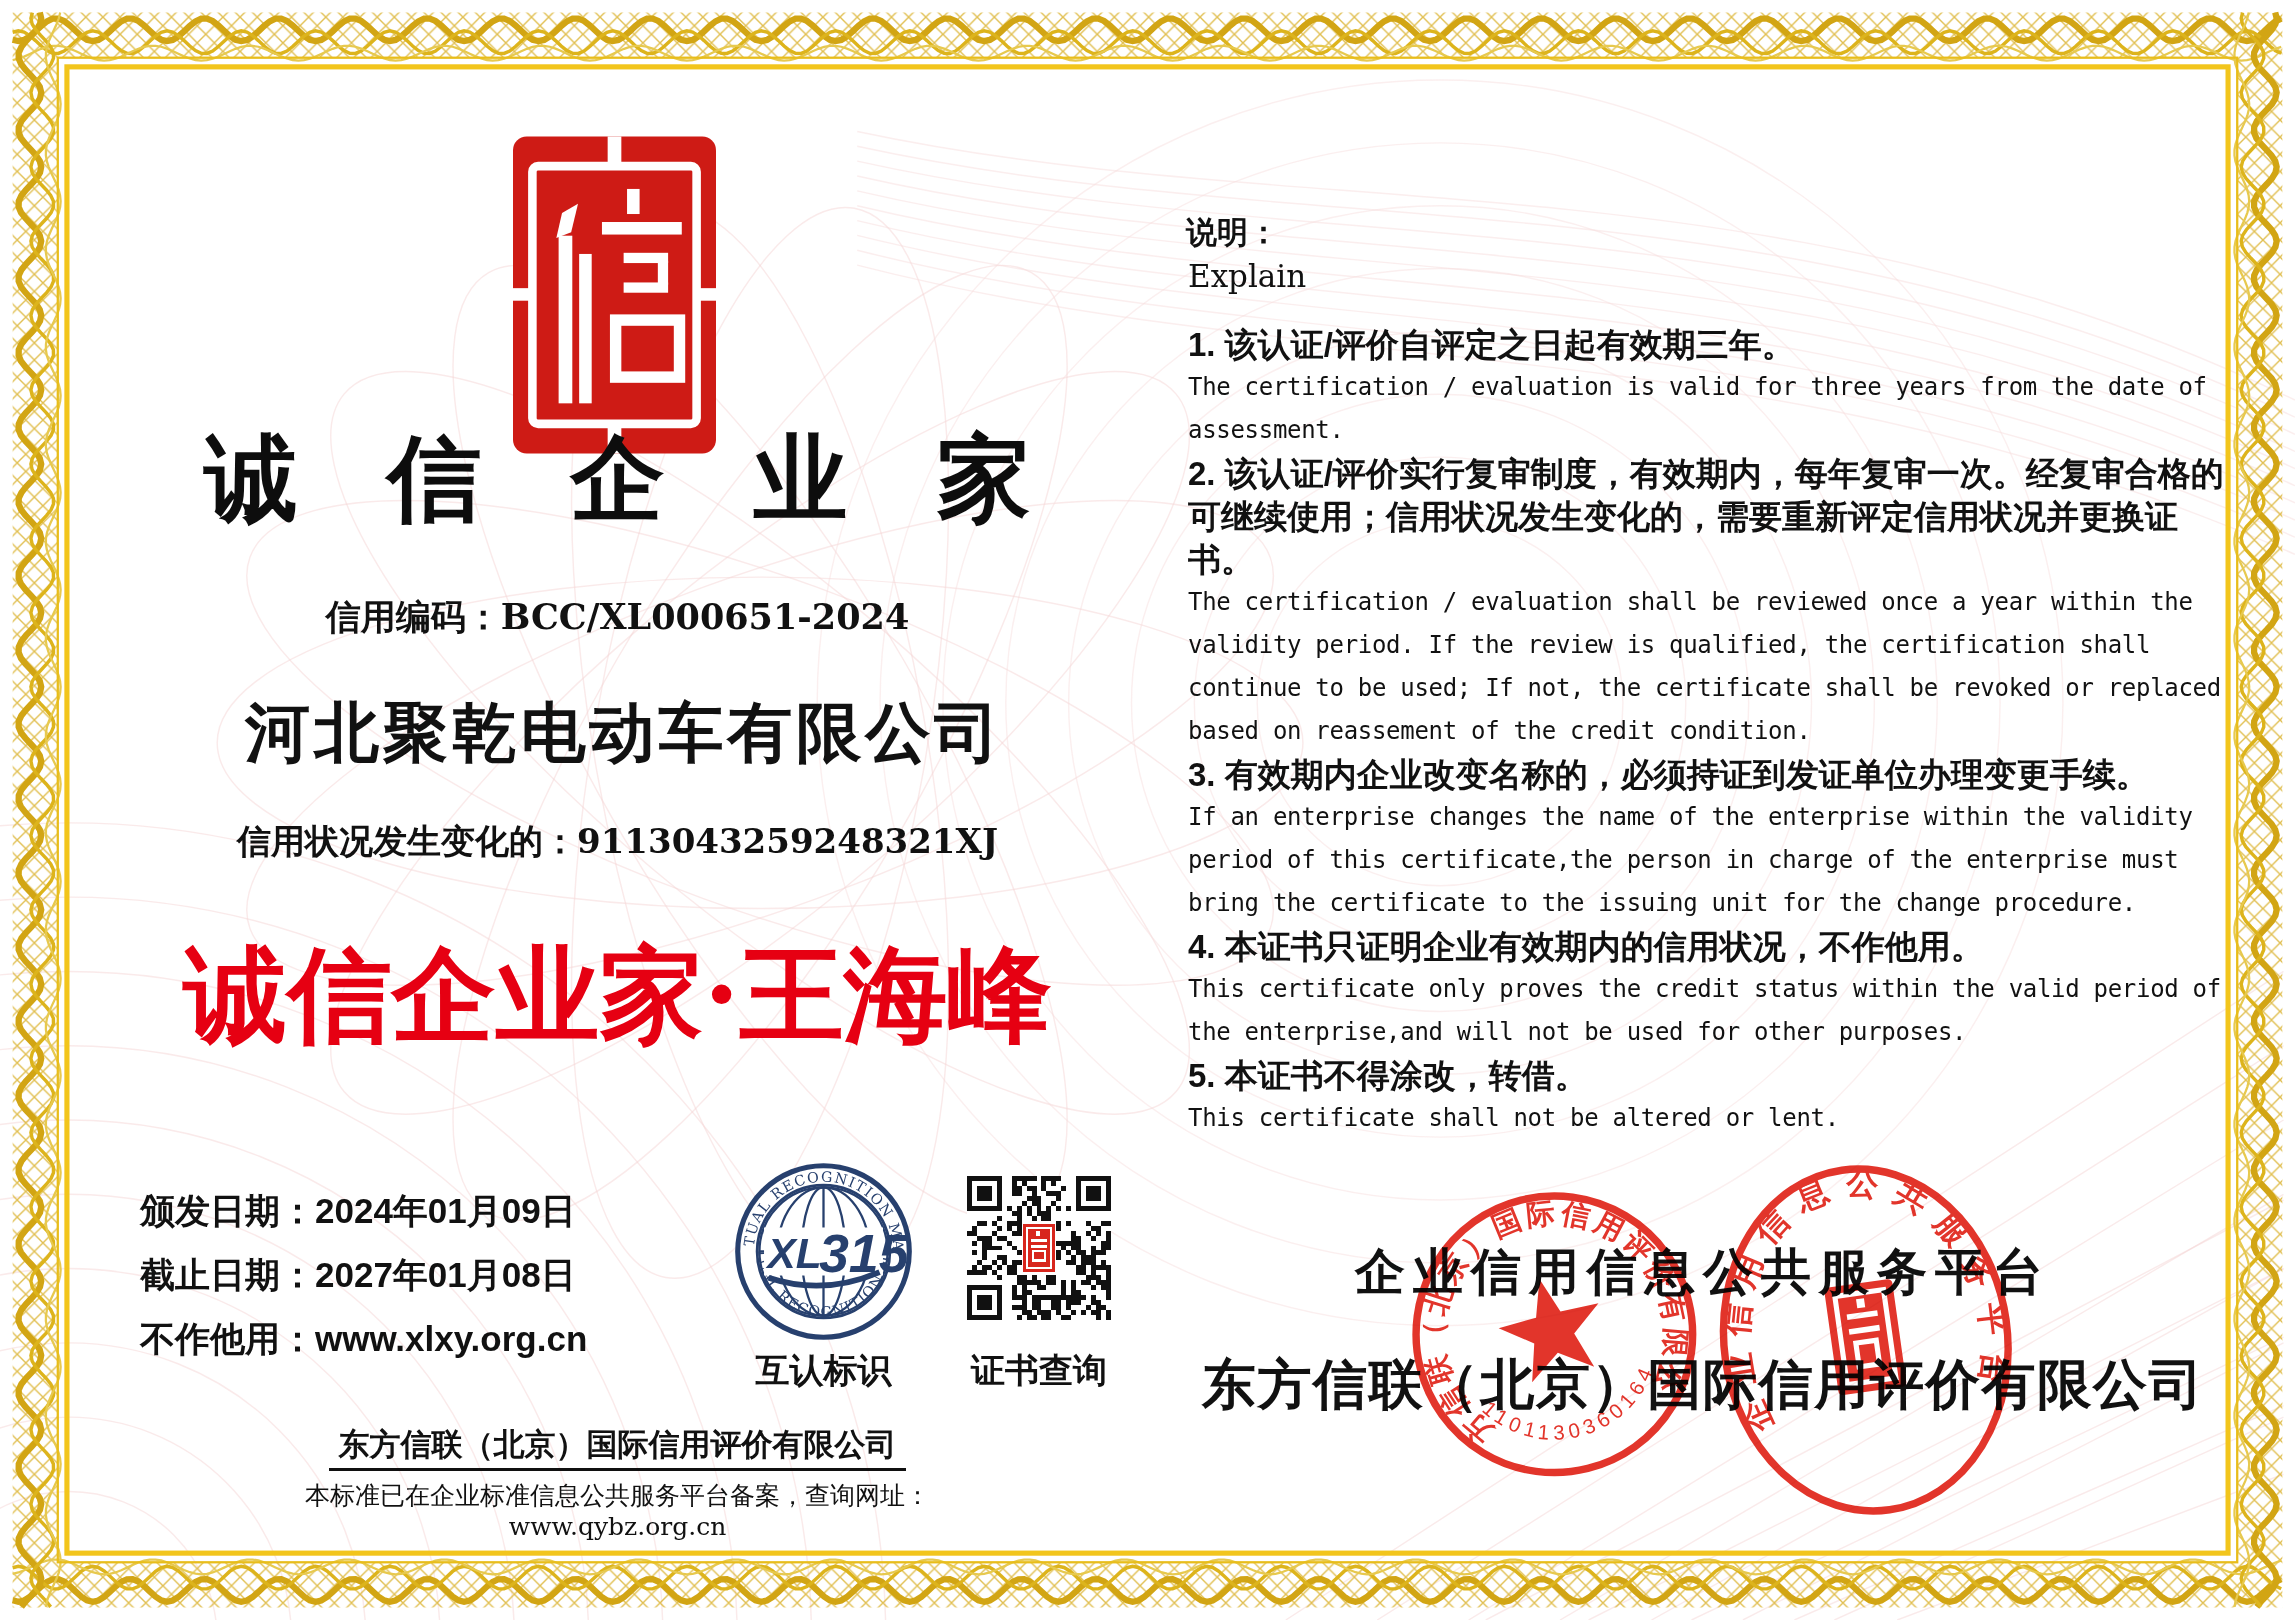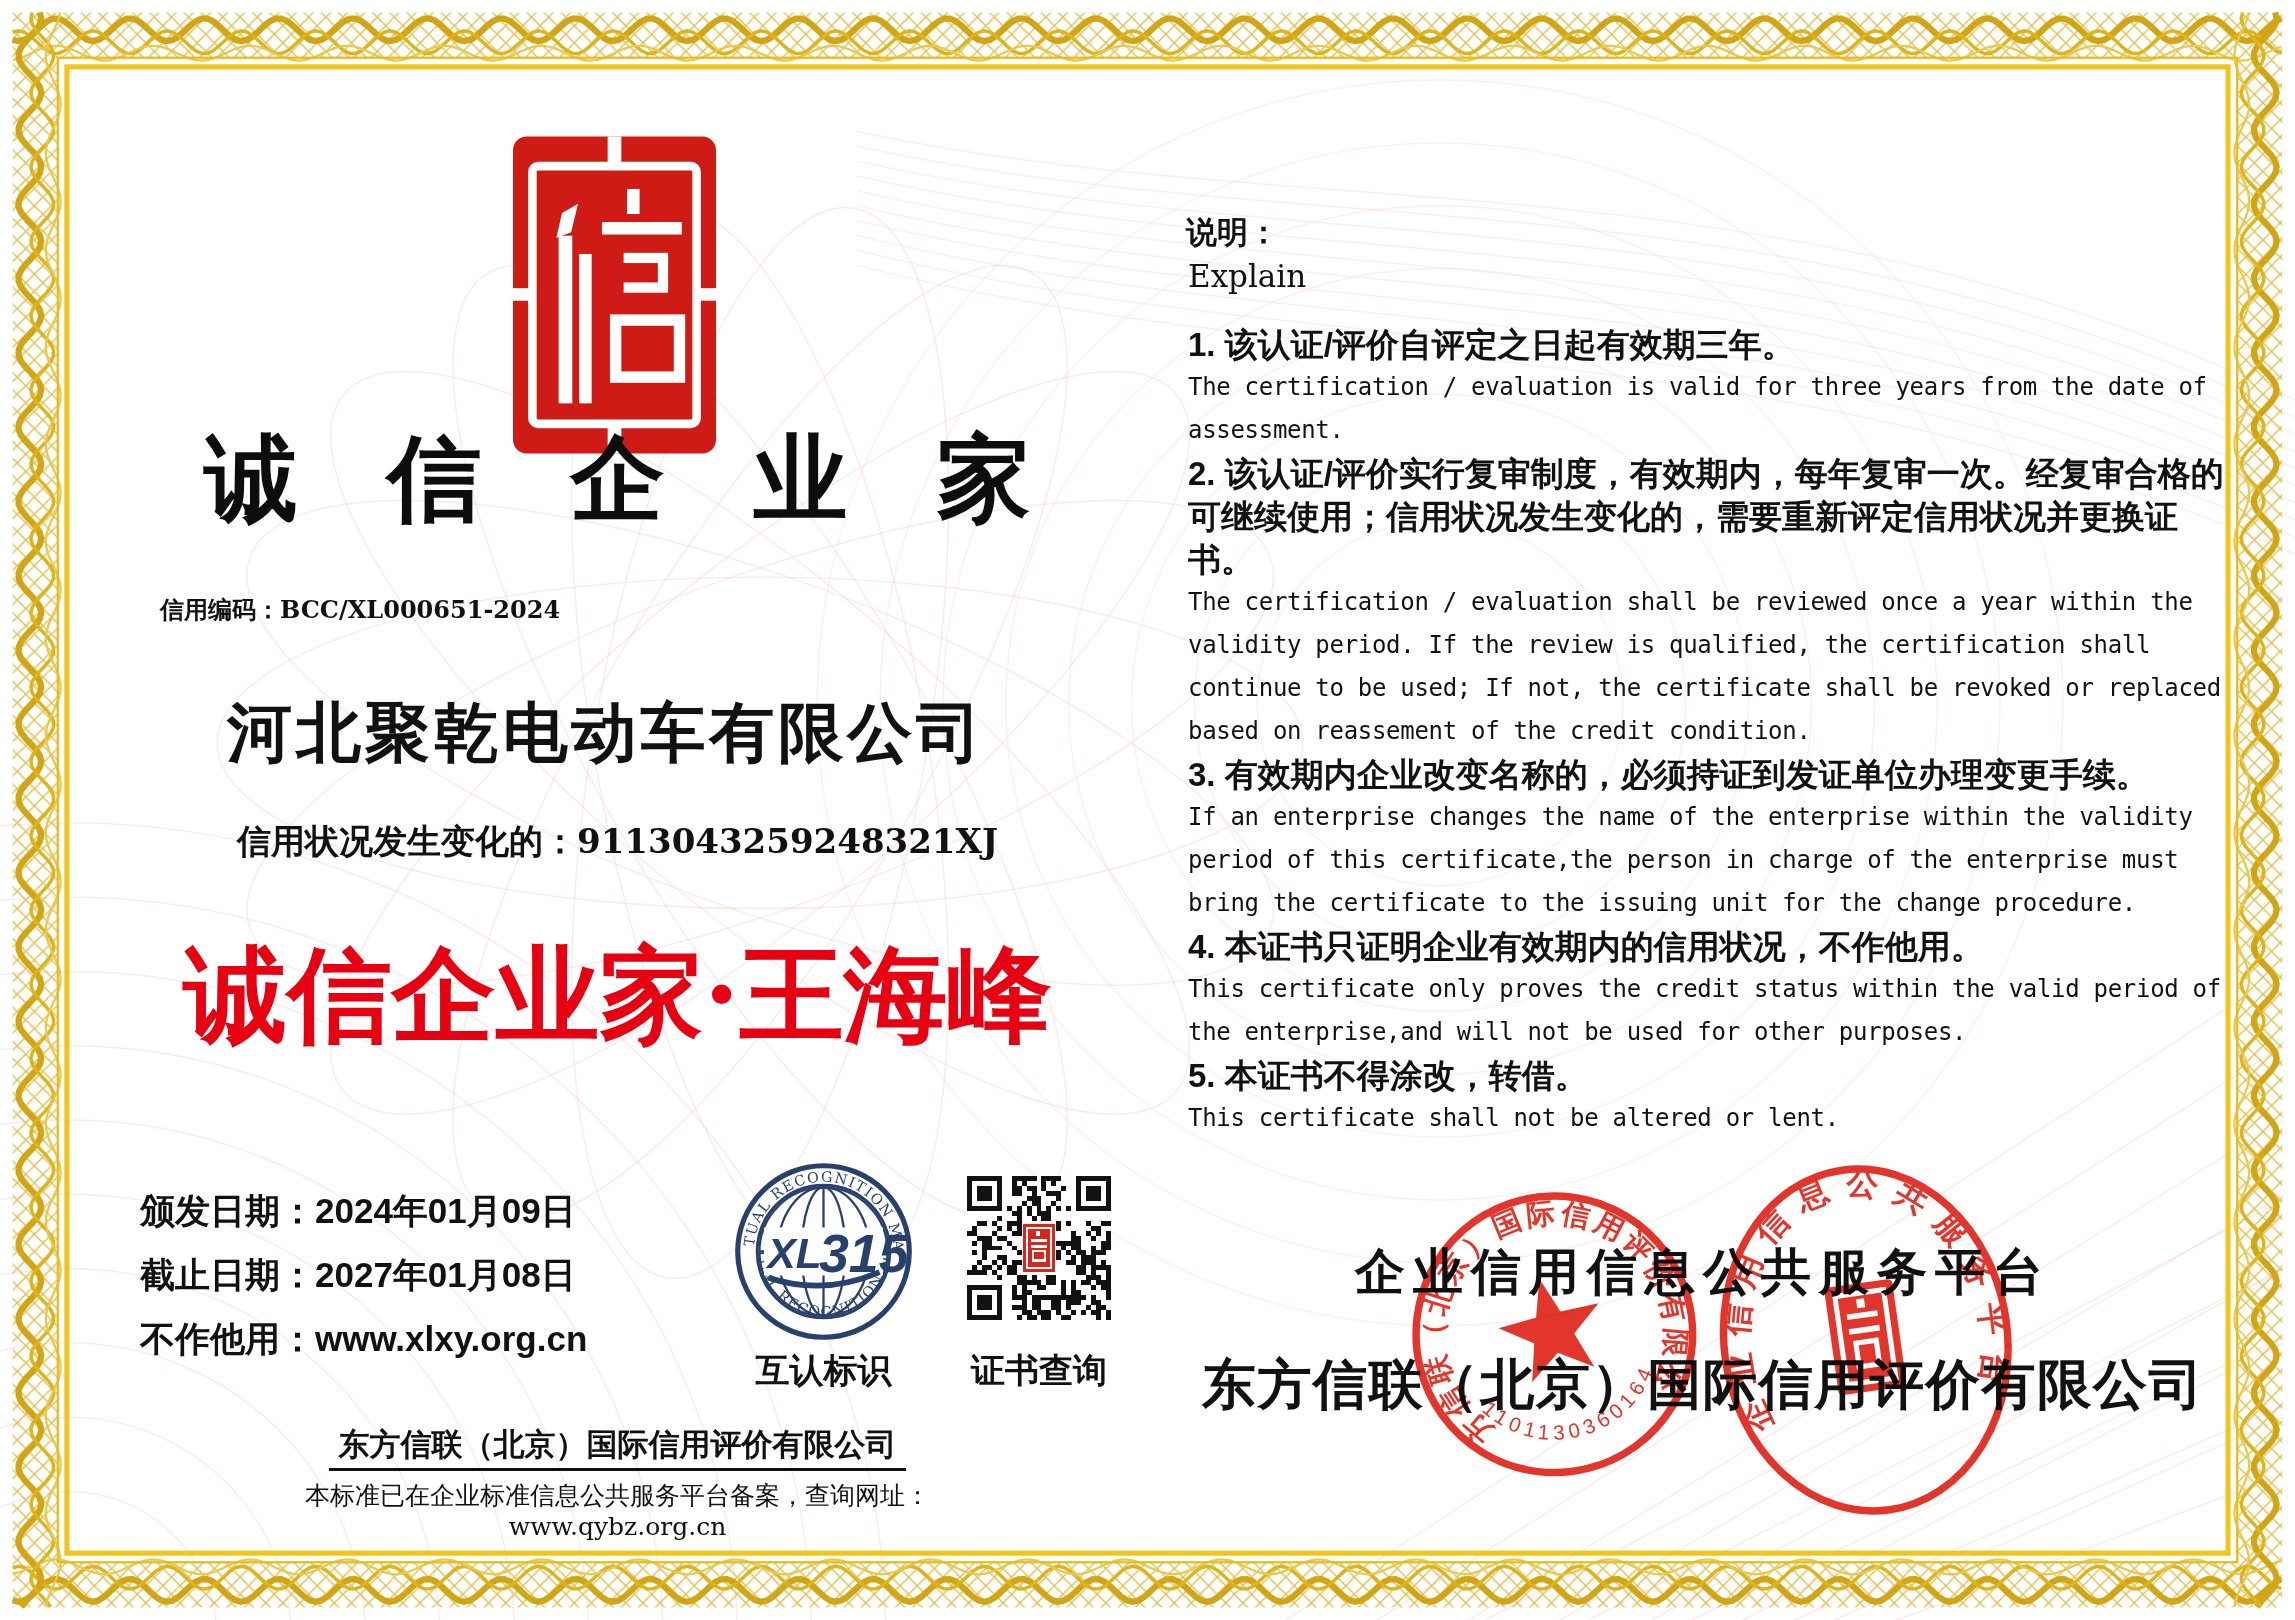--- a/index.html
+++ b/index.html
@@ -6,22 +6,22 @@
   .page{position:relative;width:2295px;height:1620px;background:#ffffff;overflow:hidden;
         font-family:"Liberation Sans","DejaVu Sans",sans-serif;color:#111;}
   .abs{position:absolute;}
   .serif{font-family:"DejaVu Serif","Liberation Serif",serif;}
   .sans{font-family:"Liberation Sans","DejaVu Sans",sans-serif;}
   .mono{font-family:"DejaVu Sans Mono","Liberation Mono",monospace;}
   #deco{position:absolute;inset:0;width:2295px;height:1620px;}
   .logo{left:513px;top:136px;width:203px;height:318px;}
   .title{left:143px;top:416px;width:949px;text-align:center;font-size:94px;font-weight:bold;
          letter-spacing:0.30em;text-indent:0.30em;color:#0d0d0d;}
-  .creditcode{left:160px;top:594px;width:915px;text-align:left;font-size:24px;font-weight:600;}
-  .company{left:103px;top:689px;width:1006px;text-align:center;font-size:65px;font-weight:900;letter-spacing:0.06em;}
+  .creditcode{left:160px;top:594px;width:915px;text-align:center;font-size:35px;font-weight:600;}
+  .company{left:121px;top:689px;width:1006px;text-align:center;font-size:65px;font-weight:900;letter-spacing:0.06em;}
   .uscc{left:160px;top:819px;width:915px;text-align:center;font-size:34px;font-weight:700;}
   .awardee{left:86px;top:927px;width:1063px;text-align:center;font-size:104px;font-weight:900;color:#e60012;}
   .dates{left:140px;top:1179px;font-size:35px;font-weight:700;line-height:64px;white-space:nowrap;}
   .xl315{left:732px;top:1160px;width:183px;height:183px;}
   .sublabel{top:1348px;text-align:center;font-size:34px;font-weight:700;}
   .qr{left:967px;top:1176px;width:144px;height:144px;}
   .issuer{left:246px;top:1424px;width:743px;text-align:center;font-size:31px;font-weight:700;}
   .issuer-underline{left:329px;top:1468px;width:577px;height:2.9px;background:#101010;}
   .recordnote{left:206px;top:1479px;width:823px;text-align:center;font-size:25px;font-weight:500;}
   .ex-cn{left:1186px;top:195px;font-size:31px;font-weight:700;margin-top:17px;}

